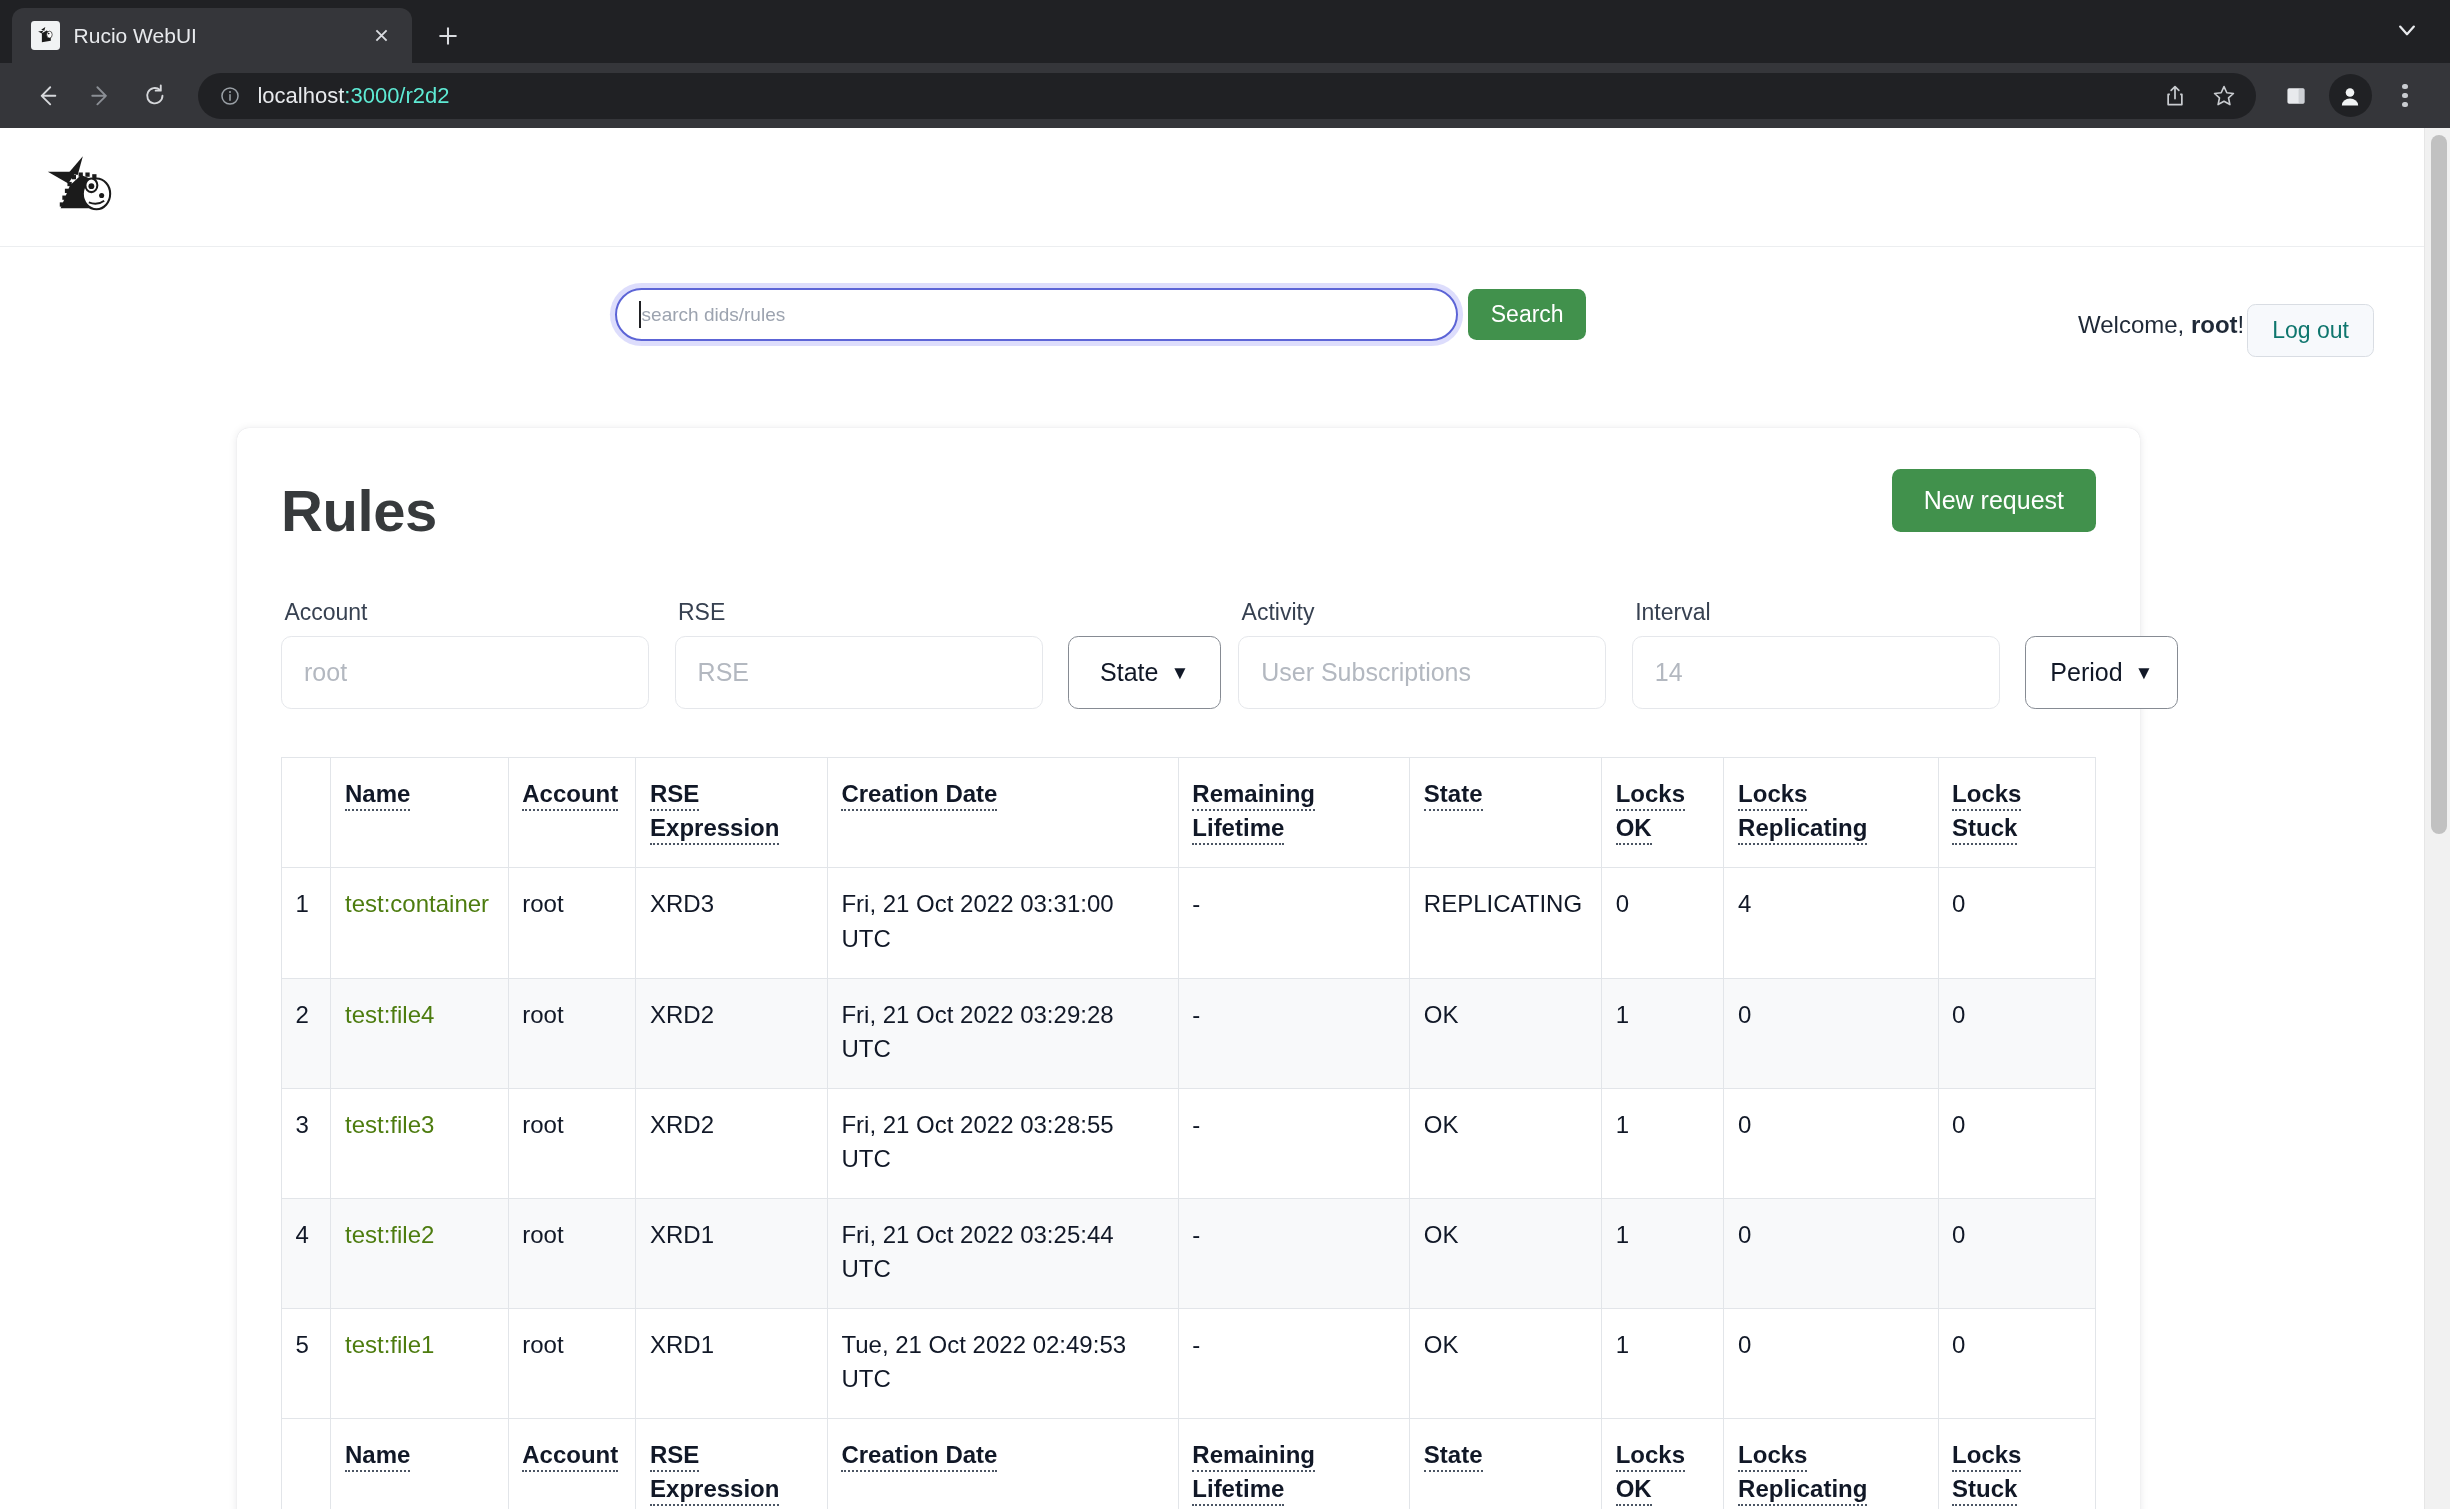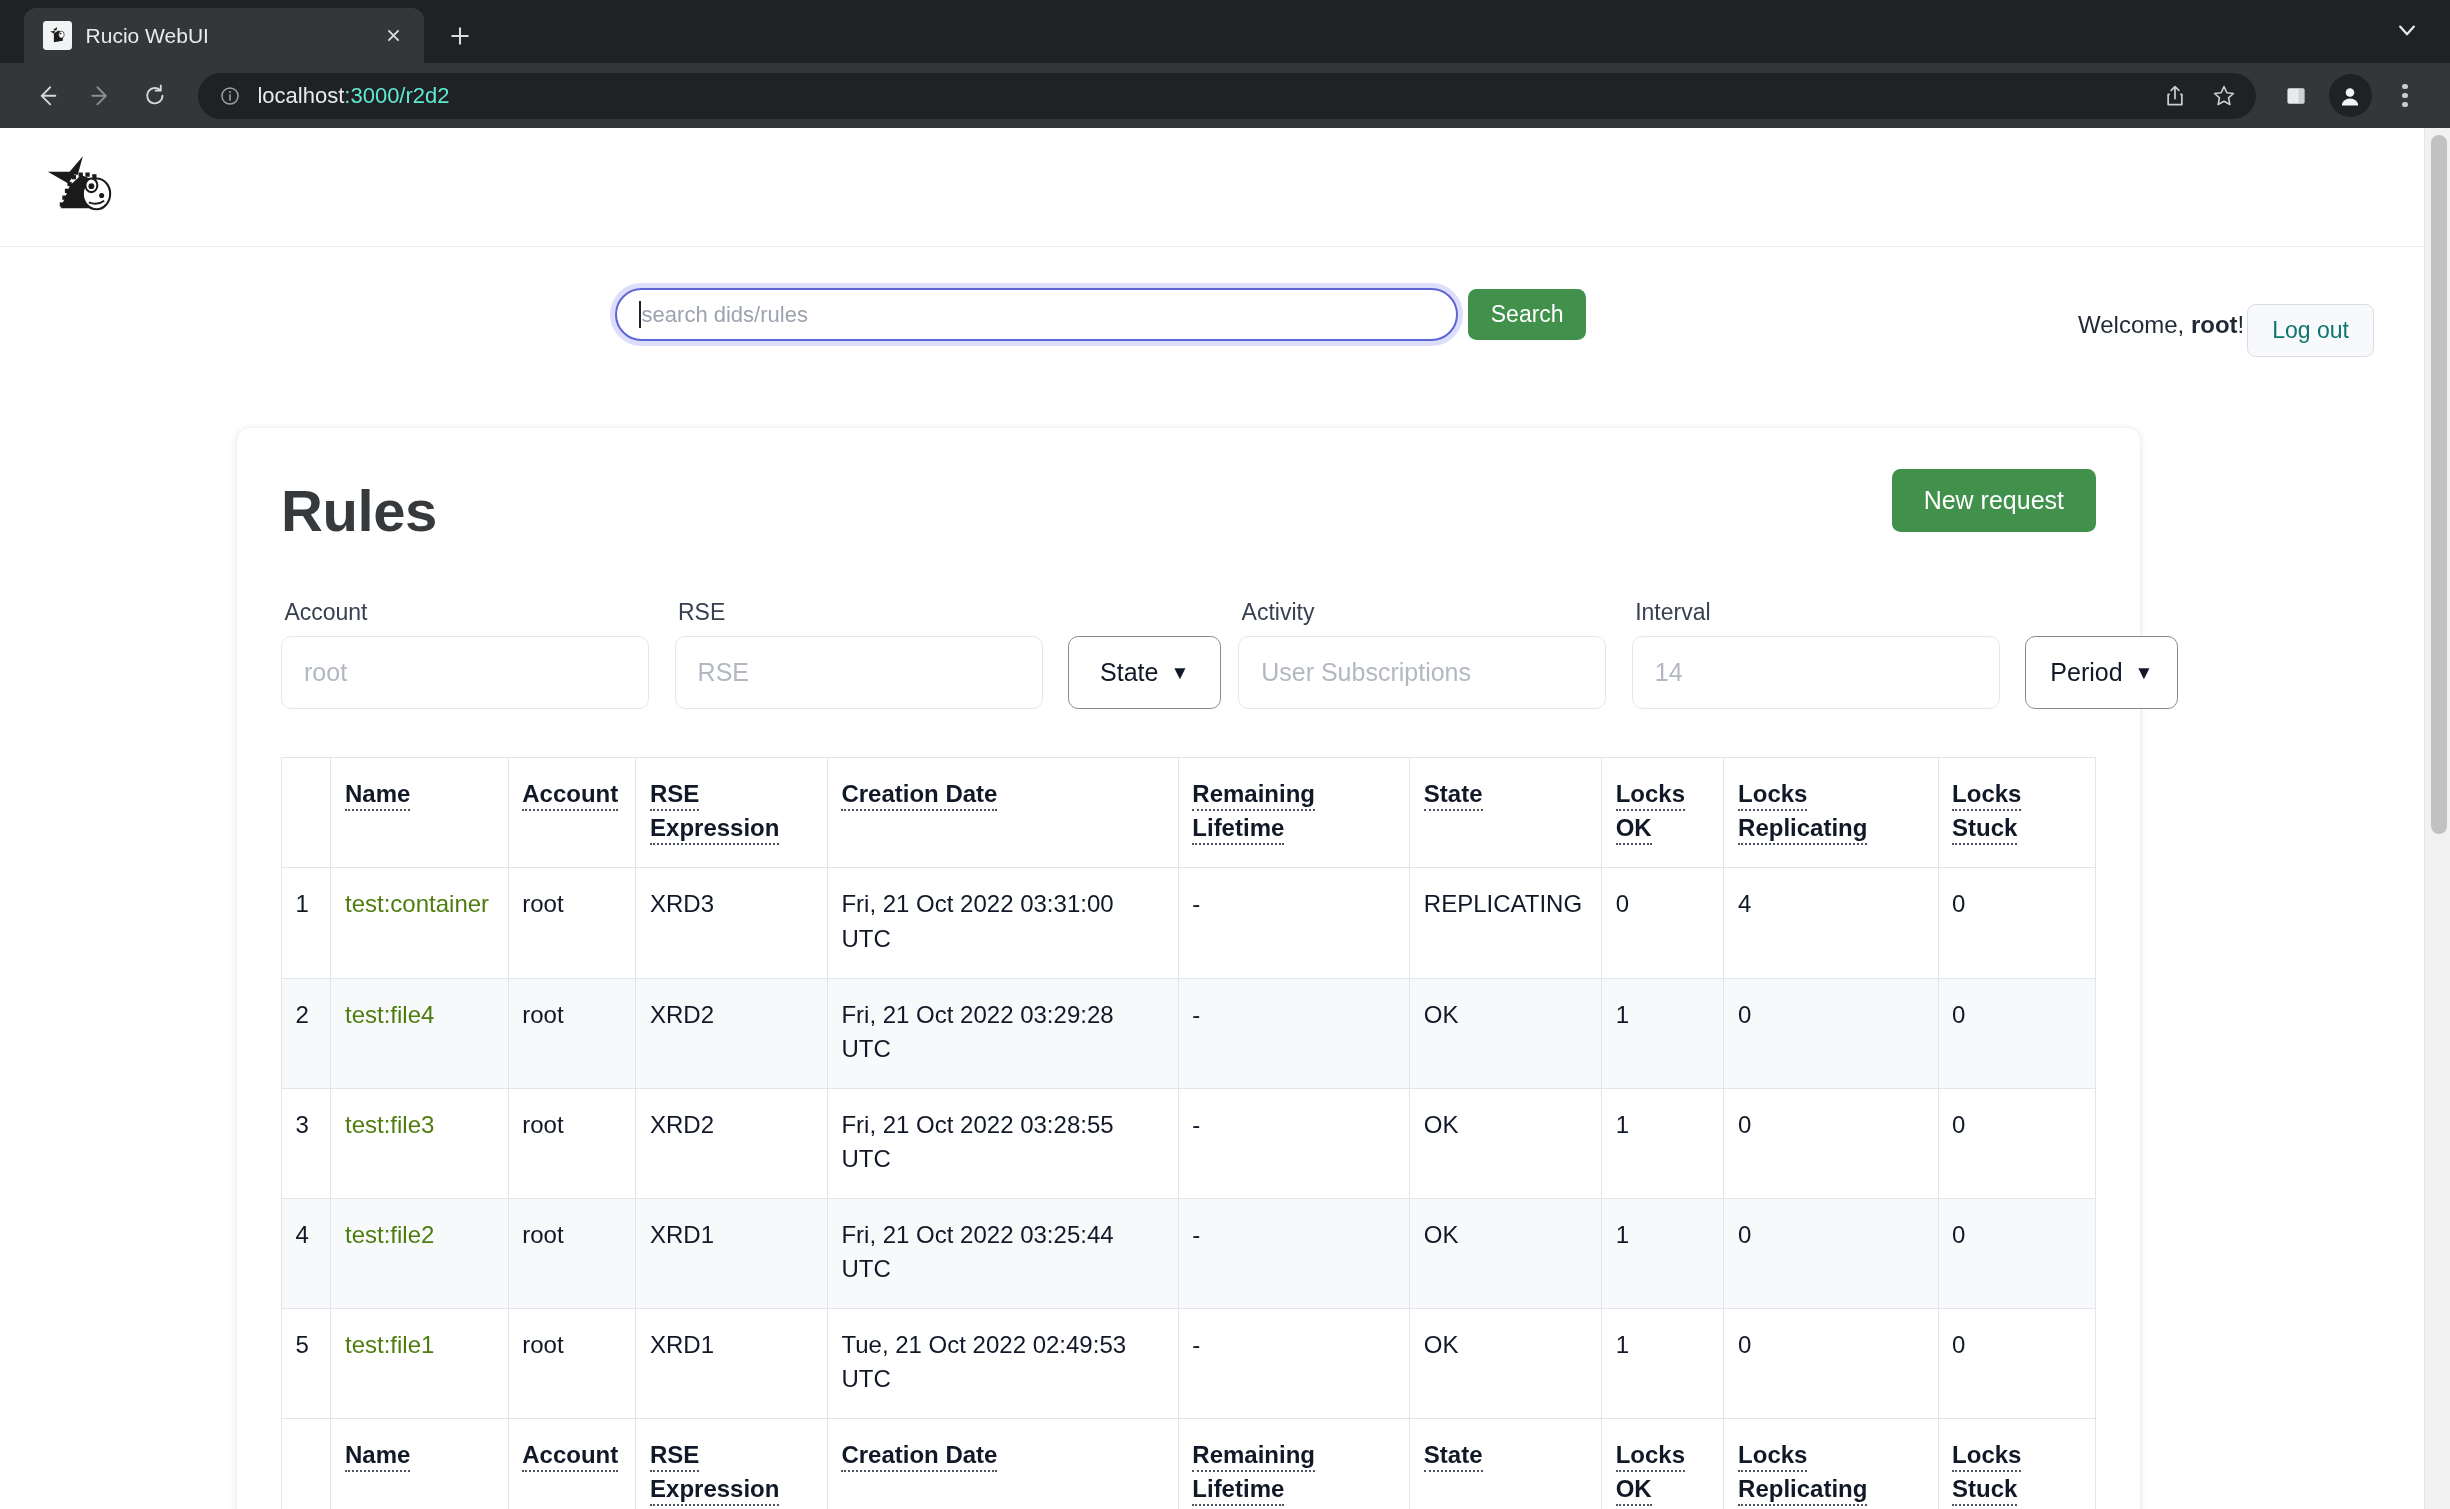--- a/index.html
+++ b/index.html
@@ -11,21 +11,21 @@
   }
 
   
   #browser-chrome { width: 100%; background: #202124; }
 
   .tabstrip {
     height: 63px;
     background: #202124;
     display: flex;
     align-items: flex-end;
-    padding-left: 24px;
+    padding-left: 12px;
     position: relative;
   }
   .tab {
     display: flex; align-items: center;
     height: 55px; width: 400px;
     background: #35363a;
     border-radius: 12px 12px 0 0;
     padding: 0 15.3px 0 19px;
     gap: 13.6px;
   }
@@ -154,21 +154,21 @@
     box-shadow: 0 0 0 5.1px rgba(99,102,241,0.22);
     background: #fff;
     display: flex; align-items: center;
     padding: 0 22px;
     position: relative;
   }
   .caret {
     width: 1.7px; height: 27px; background: #202124;
     margin-right: 0.9px;
   }
-  .search-placeholder { color: #9ca3af; font-size: 22px; }
+  .search-placeholder { color: #9ca3af; font-size: 19px; }
   .search-btn {
     height: 51px; min-width: 118px;
     background: #41914c; color: #fff;
     border: none; border-radius: 8.5px;
     font-size: 23px; font-family: inherit;
     cursor: pointer;
   }
   .welcome-zone {
     position: absolute; right: 51px; top: 164px;
     display: flex; align-items: center; gap: 3px;

